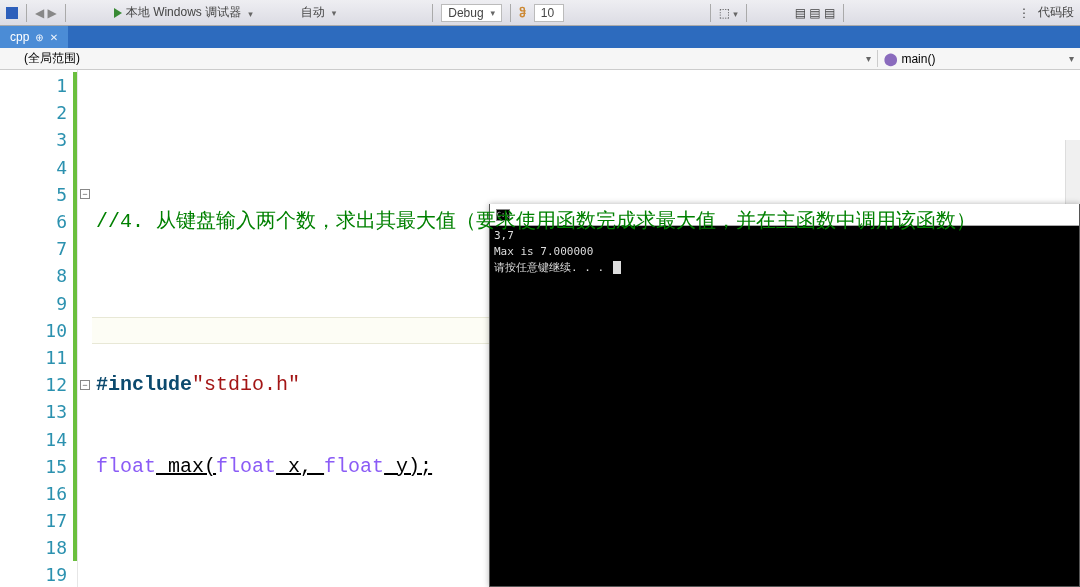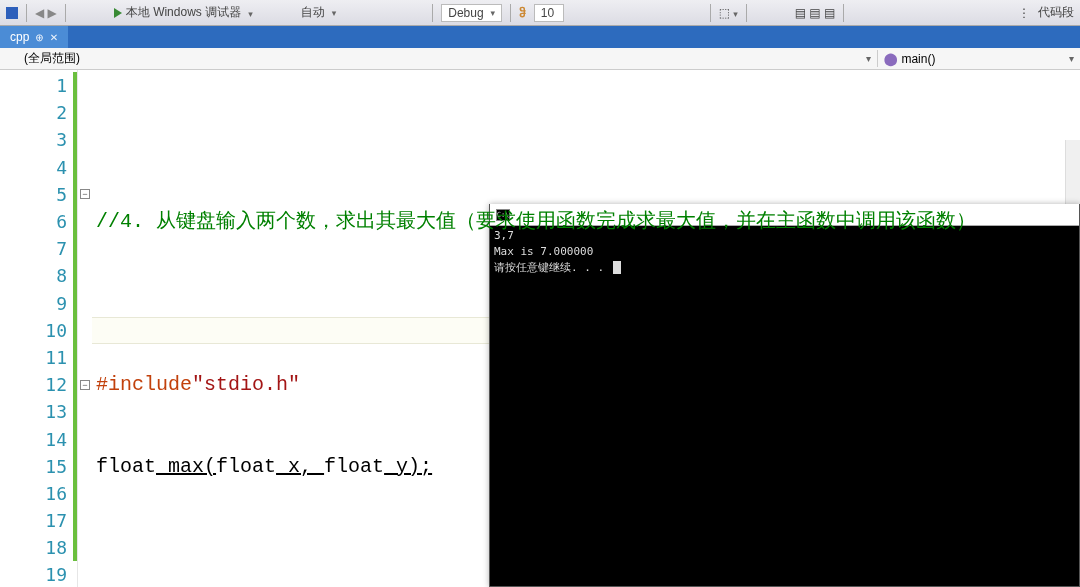--- a/index.html
+++ b/index.html
@@ -126,23 +126,23 @@
       font-family: Consolas, "Courier New", monospace;
       font-size: 20px;
       line-height: 27.2px;
       padding-top: 2px;
       padding-left: 4px;
       white-space: pre;
       position: relative;
     }
     .code-line { height: 27.2px; }
     .c-comment { color: #008000; }
-    .c-pp { color: #c2410c; }
+    .c-pp { color: #0c4a6e; font-weight: bold; }
     .c-str { color: #a31515; }
-    .c-kw { color: #000000; }
+    .c-kw { color: #8b5cf6; }
     .c-pl { color: #000; text-decoration: underline; }
 
     .hl-line {
       position: absolute;
       left: 0; right: 0;
       height: 27.2px;
       background: #fdfdf5;
       border-top: 1px solid #e8e8d6;
       border-bottom: 1px solid #e8e8d6;
       z-index: 0;

